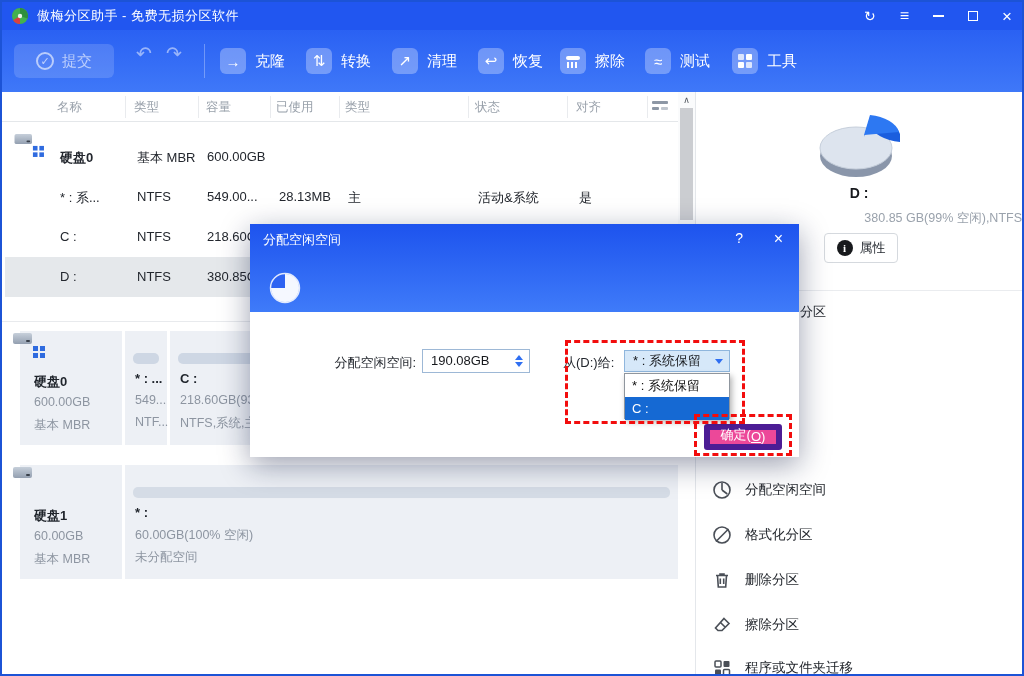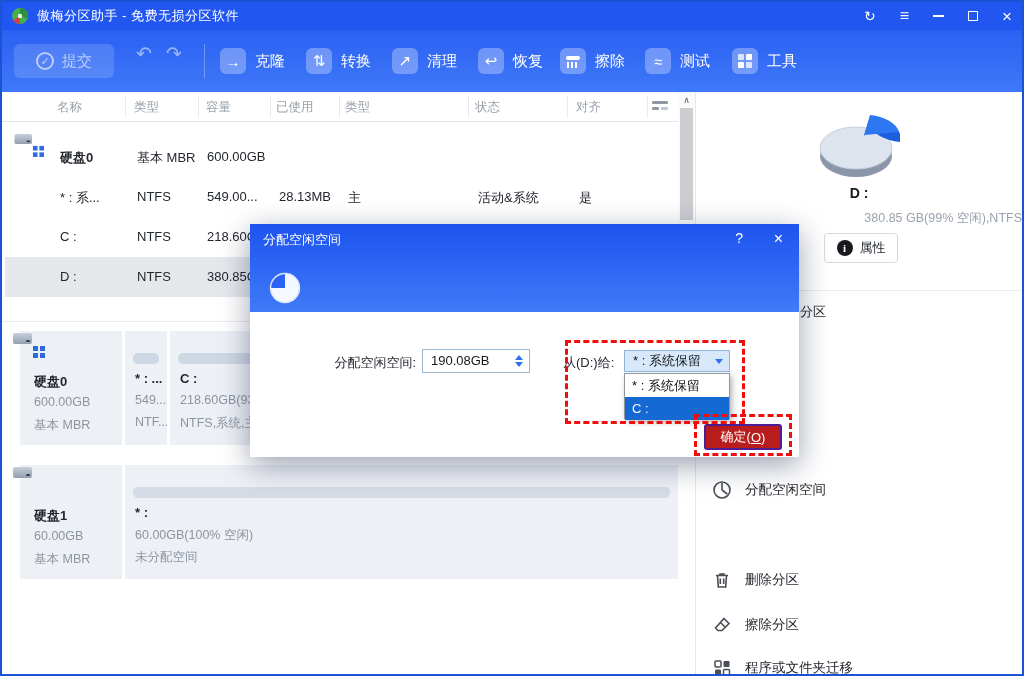--- a/index.html
+++ b/index.html
@@ -102,21 +102,21 @@
   .alloc-input{position:absolute;left:172px;top:125px;width:108px;height:24px;border:1px solid #9db8d6;background:#fff;font-size:13px;color:#16181c;line-height:22px;padding-left:8px;}
   .spin{position:absolute;right:3px;top:2px;bottom:2px;width:14px;display:flex;flex-direction:column;justify-content:space-between;align-items:center;padding:3px 0;}
   .tri-up{width:0;height:0;border-left:4px solid transparent;border-right:4px solid transparent;border-bottom:5px solid #2f6ff2;}
   .tri-dn{width:0;height:0;border-left:4px solid transparent;border-right:4px solid transparent;border-top:5px solid #2f6ff2;}
   .sel-box{position:absolute;left:374px;top:126px;width:106px;height:22px;background:#d6e8f9;border:1px solid #8fb6dd;font-size:13px;color:#16181c;line-height:20px;padding-left:8px;}
   .sel-box .tri-dn{position:absolute;right:6px;top:8px;}
   .ddl{position:absolute;left:374px;top:149px;width:106px;height:46px;background:#fff;border:1px solid #8f969e;box-shadow:2px 3px 6px rgba(0,0,0,.3);z-index:25;}
   .ddl .opt{height:23px;line-height:23px;font-size:13px;color:#111;padding-left:7px;}
   .ddl .opt.hot{background:#1569d3;color:#fff;}
   .dlg-info{position:absolute;left:26px;top:172px;font-size:13px;color:#23272e;white-space:nowrap;}
-  .ok-btn{position:absolute;left:454px;top:200px;width:78px;height:26px;background:#b91c1c;border:2px solid #4c1d95;border-radius:3px;color:#fff;font-size:13px;display:flex;align-items:center;justify-content:center;}
+  .ok-btn{position:absolute;left:454px;top:200px;width:78px;height:26px;background:#ec4899;border:6px solid #4c1d95;border-radius:3px;color:#fff;font-size:13px;display:flex;align-items:flex-end;justify-content:center;}
   .red-box{position:absolute;border:3px dashed #f20d0d;z-index:40;pointer-events:none;}
   .rb1{left:315px;top:116px;width:180px;height:84px;}
   .rb2{left:444px;top:190px;width:98px;height:42px;}
 </style>
 </head>
 <body>
 
 <div class="win">
 
   <div class="titlebar">
@@ -300,20 +300,27 @@
 
     <span class="partial-label">分区</span>
 
     <div class="side-item" style="top:382px">
       <svg width="20" height="20" viewBox="0 0 20 20" fill="none" stroke="#4a4f57" stroke-width="1.6">
         <circle cx="10" cy="10" r="8"></circle>
           <path d="M10 10 V3 M10 10 L15.3 14"></path>
       </svg>
       <span>分配空闲空间</span>
     </div>
+    <div class="side-item" style="top:427px">
+      <svg width="20" height="20" viewBox="0 0 20 20" fill="none" stroke="#4a4f57" stroke-width="1.6">
+        <circle cx="10" cy="10" r="8"></circle>
+          <path d="M4 16.5 L16.5 4"></path>
+      </svg>
+      <span>格式化分区</span>
+    </div>
     <div class="side-item" style="top:517px">
       <svg width="20" height="20" viewBox="0 0 20 20" fill="none" stroke="#4a4f57" stroke-width="1.6">
         <path d="M12 3.5 L17 8.5 L10 15.5 H6 L3.5 13 L12 3.5 Z M8.5 7.5 L13.5 12.5"></path>
       </svg>
       <span>擦除分区</span>
     </div>
     <div class="side-item" style="top:472px">
       <svg width="20" height="20" viewBox="0 0 20 20" fill="none" stroke="#4a4f57" stroke-width="1.6">
         <path d="M4 5.5 H16 M8 5.5 V4 h4 v1.5 M5.5 5.5 L6.3 17 H13.7 L14.5 5.5 M8.3 8.5 V14 M11.7 8.5 V14"></path>
       </svg>

